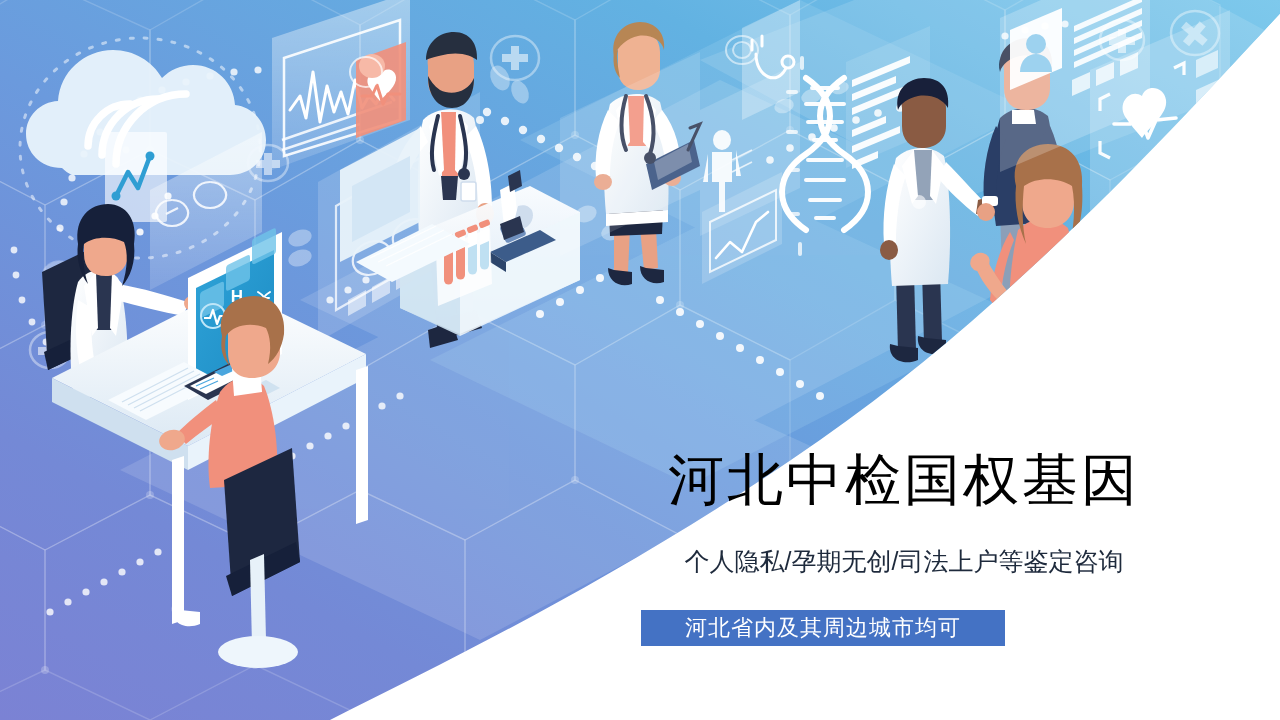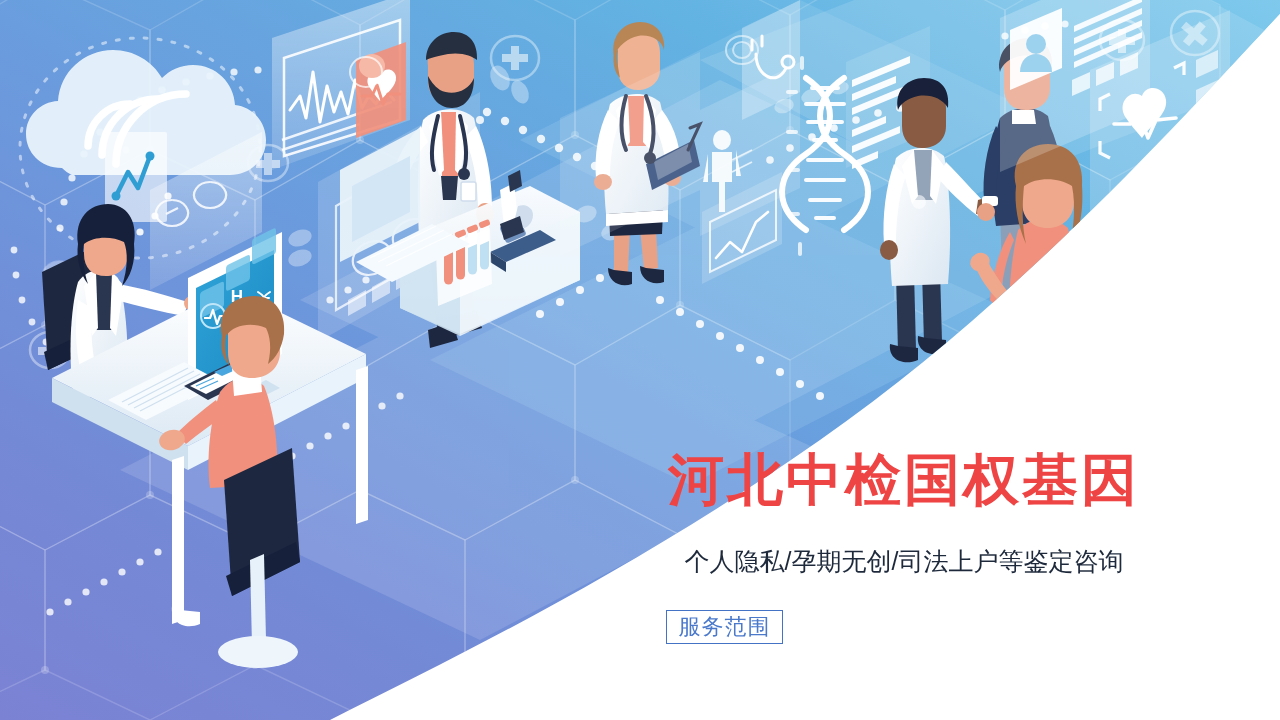--- a/index.html
+++ b/index.html
@@ -10,22 +10,22 @@
     background:#ffffff;
   }
   #stage{position:relative;width:1280px;height:720px;overflow:hidden;background:#ffffff;}
   #art{position:absolute;left:0;top:0;width:1280px;height:720px;}
 
   
   .text-block{position:absolute;left:600px;top:430px;width:620px;height:250px;}
   .main-title{
     position:absolute;left:0;top:22px;width:608px;
     text-align:center;
-    font-size:56px;font-weight:bold;letter-spacing:3px;
-    color:#ef4444;line-height:1;
+    font-size:56px;font-weight:normal;letter-spacing:3px;
+    color:#000000;line-height:1;
     white-space:nowrap;
   }
   .sub-title{
     position:absolute;left:0;top:116px;width:608px;
     text-align:center;
     font-size:25px;font-weight:normal;letter-spacing:0px;
     color:#1e2a3c;line-height:1.2;white-space:nowrap;
   }
   .cta-row{position:absolute;left:41px;top:180px;display:flex;align-items:center;}
   .scope-bar{
@@ -743,17 +743,17 @@
       <path d="M1280,0 L1280,14 C1180,122 1020,302 820,442 C640,568 470,652 332,720 L1280,720 Z" fill="#ffffff"></path>
     </g>
   </svg>
 
   <div class="text-block">
     <div class="main-title">河北中检国权基因</div>
 
     <div class="sub-title">个人隐私/孕期无创/司法上户等鉴定咨询</div>
 
     <div class="cta-row">
-      <div class="scope-btn">服务范围</div>
+      <div class="scope-bar">河北省内及其周边城市均可</div>
     </div>
   </div>
 
 </div>
 
 </body></html>

